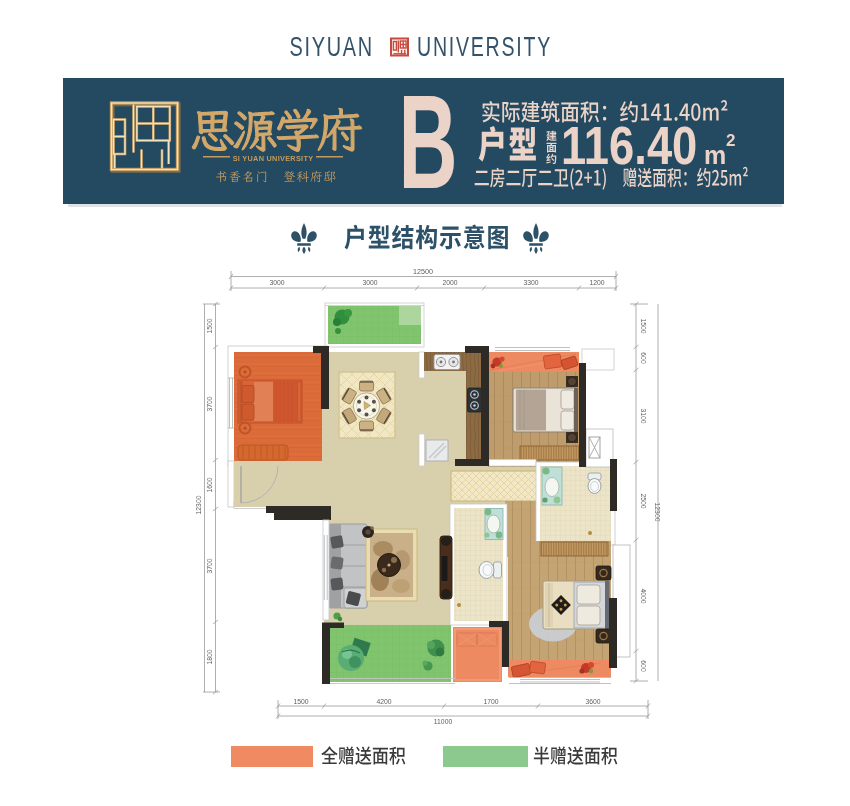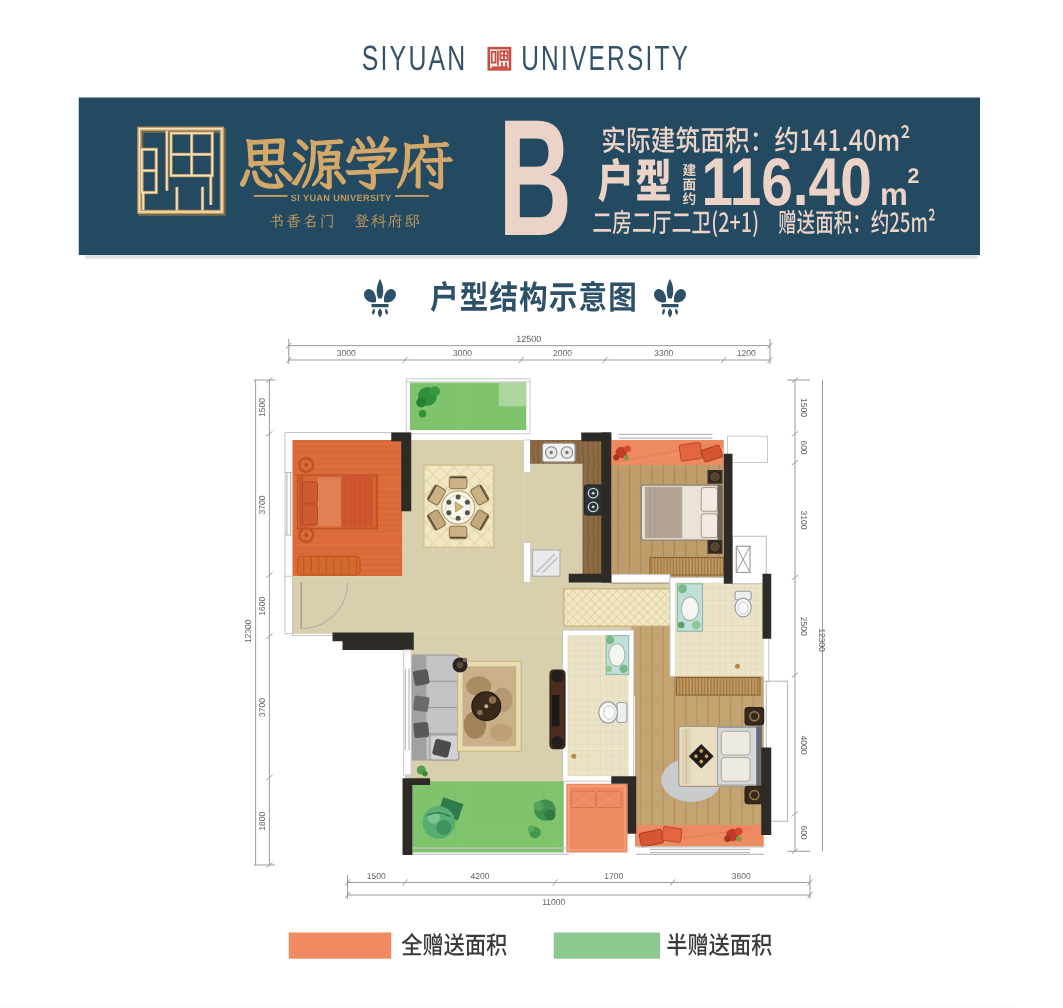--- a/index.html
+++ b/index.html
@@ -1,16 +1,16 @@
 <!DOCTYPE html>
 <html><head>
 <meta charset="utf-8">
 <style>
 html,body{margin:0;padding:0;background:#fff;}
-.page{position:relative;width:850px;height:806px;background:#e5e5e5;overflow:hidden;font-family:"Liberation Sans",sans-serif;}
+.page{position:relative;width:850px;height:806px;background:#7dd3fc;overflow:hidden;font-family:"Liberation Sans",sans-serif;}
 svg{display:block;}
 </style>
 </head>
 <body>
 <div class="page">
 <svg width="850" height="806" viewBox="0 0 850 806">
 
 <rect x="0" y="0" width="850" height="806" fill="#ffffff"></rect>
 
 <text transform="translate(374,56) scale(0.71,1)" text-anchor="end" font-family="Liberation Sans, sans-serif" font-size="28" letter-spacing="2.5" fill="#33536b">SIYUAN</text>

